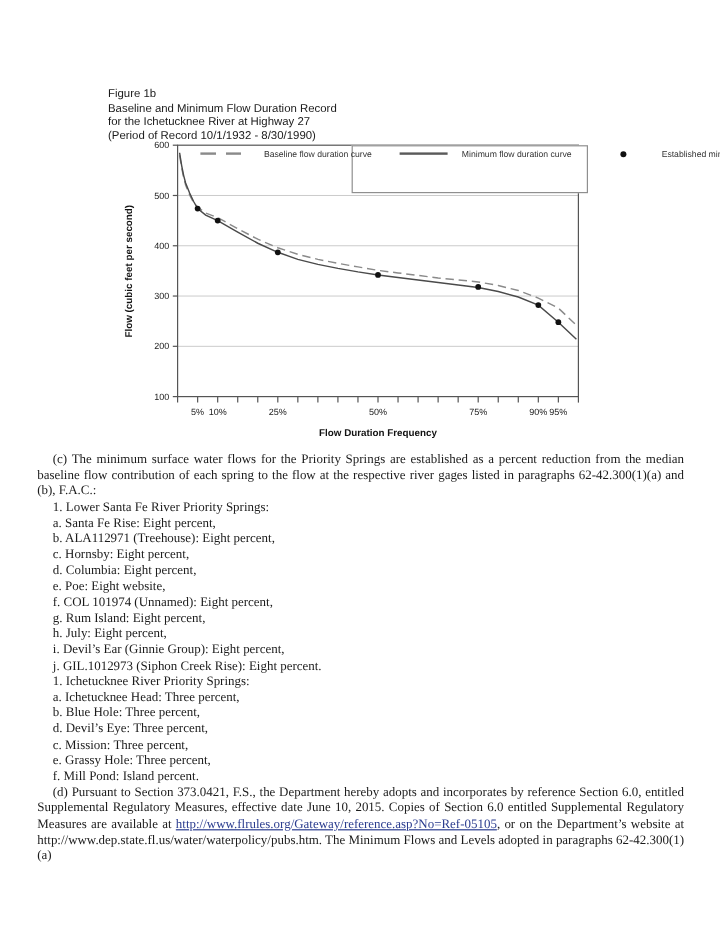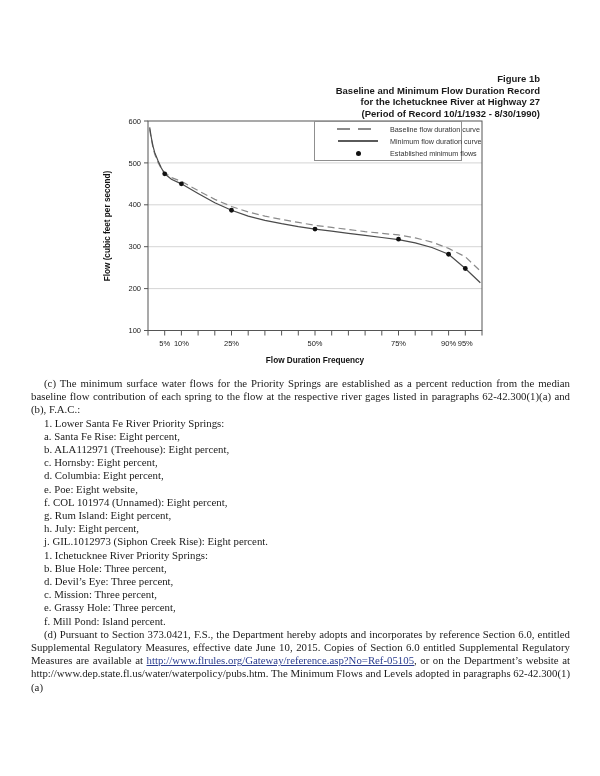--- a/index.html
+++ b/index.html
@@ -2,43 +2,43 @@
 <html><head>
 <meta charset="utf-8">
 <style>
   html,body{margin:0;padding:0;background:#e8e8e8;}
   .page{
     position:relative;width:600px;height:776px;background:#ffffff;
     margin:0 auto;overflow:hidden;color:#1c1c1c;
   }
   
   .fig-title{
-    position:absolute;left:90px;top:73px;width:450px;text-align:right;
-    font-family:"Liberation Sans",sans-serif;font-weight:bold;
+    position:absolute;left:90px;top:73px;width:450px;text-align:left;
+    font-family:"Liberation Sans",sans-serif;font-weight:normal;
     font-size:9.5px;line-height:11.6px;color:#1a1a1a;
   }
   .chart-svg{position:absolute;left:60px;top:60px;}
   .plotbox{fill:none;stroke:#555;stroke-width:1;}
   .grid{stroke:#c9c9c9;stroke-width:0.8;}
   .tick{stroke:#555;stroke-width:1;}
   .ticklabel{
     font-family:"Liberation Sans",sans-serif;font-size:7.5px;fill:#222;
   }
   .axtitle{
     font-family:"Liberation Sans",sans-serif;font-size:8.2px;font-weight:bold;fill:#111;
   }
   .curve{fill:none;stroke-width:1.2;}
   .curve.dashed{stroke-dasharray:7 4;}
   .mfl-dot{fill:#111;stroke:none;}
   
   .legend{
-    position:absolute;left:314px;top:121px;width:148px;height:40px;
+    position:absolute;left:293px;top:121px;width:197px;height:40px;
     border:1px solid #8f8f8f;background:#fff;box-sizing:border-box;
     font-family:"Liberation Sans",sans-serif;font-size:7.2px;color:#333;
-    display:flex;flex-direction:column;justify-content:center;
+    display:flex;flex-direction:row;justify-content:center;
   }
   .lg-row{display:flex;align-items:center;height:12px;padding-left:20px;}
   .lg-samp{width:46px;display:flex;justify-content:center;align-items:center;flex:none;}
   .lg-line-dashed{
     width:42px;height:2px;
     background:repeating-linear-gradient(to right,#8a8a8a 0 13px,transparent 13px 21px);
   }
   .lg-line-solid{width:40px;height:1.5px;background:#5a5a5a;}
   .lg-dot{width:5px;height:5px;border-radius:50%;background:#111;}
   .lg-label{margin-left:9px;white-space:nowrap;}
@@ -148,22 +148,24 @@
     <p>(c) The minimum surface water flows for the Priority Springs are established as a percent reduction from the median baseline flow contribution of each spring to the flow at the respective river gages listed in paragraphs 62-42.300(1)(a) and (b), F.A.C.:</p>
     <div class="spring-line">1. Lower Santa Fe River Priority Springs:</div>
     <div class="spring-line">a. Santa Fe Rise: Eight percent,</div>
     <div class="spring-line">b. ALA112971 (Treehouse): Eight percent,</div>
     <div class="spring-line">c. Hornsby: Eight percent,</div>
     <div class="spring-line">d. Columbia: Eight percent,</div>
     <div class="spring-line">e. Poe: Eight website,</div>
     <div class="spring-line">f. COL 101974 (Unnamed): Eight percent,</div>
     <div class="spring-line">g. Rum Island: Eight percent,</div>
     <div class="spring-line">h. July: Eight percent,</div>
+    <div class="spring-line">i. Devil’s Ear (Ginnie Group): Eight percent,</div>
     <div class="spring-line">j. GIL.1012973 (Siphon Creek Rise): Eight percent.</div>
     <div class="spring-line">1. Ichetucknee River Priority Springs:</div>
+    <div class="spring-line">a. Ichetucknee Head: Three percent,</div>
     <div class="spring-line">b. Blue Hole: Three percent,</div>
     <div class="spring-line">d. Devil’s Eye: Three percent,</div>
     <div class="spring-line">c. Mission: Three percent,</div>
     <div class="spring-line">e. Grassy Hole: Three percent,</div>
     <div class="spring-line">f. Mill Pond: Island percent.</div>
     <p><span>(d) Pursuant to Section 373.0421, F.S., the Department hereby adopts and incorporates by reference Section 6.0, entitled Supplemental Regulatory Measures, effective date June 10, 2015. Copies of Section 6.0 entitled Supplemental Regulatory Measures are available at </span><a class="doc-link">http://www.flrules.org/Gateway/reference.asp?No=Ref-05105</a><span>, or on the Department’s website at http://www.dep.state.fl.us/water/waterpolicy/pubs.htm. The Minimum Flows and Levels adopted in paragraphs 62-42.300(1)(a)</span></p>
   </div>
 
 </div>
 

